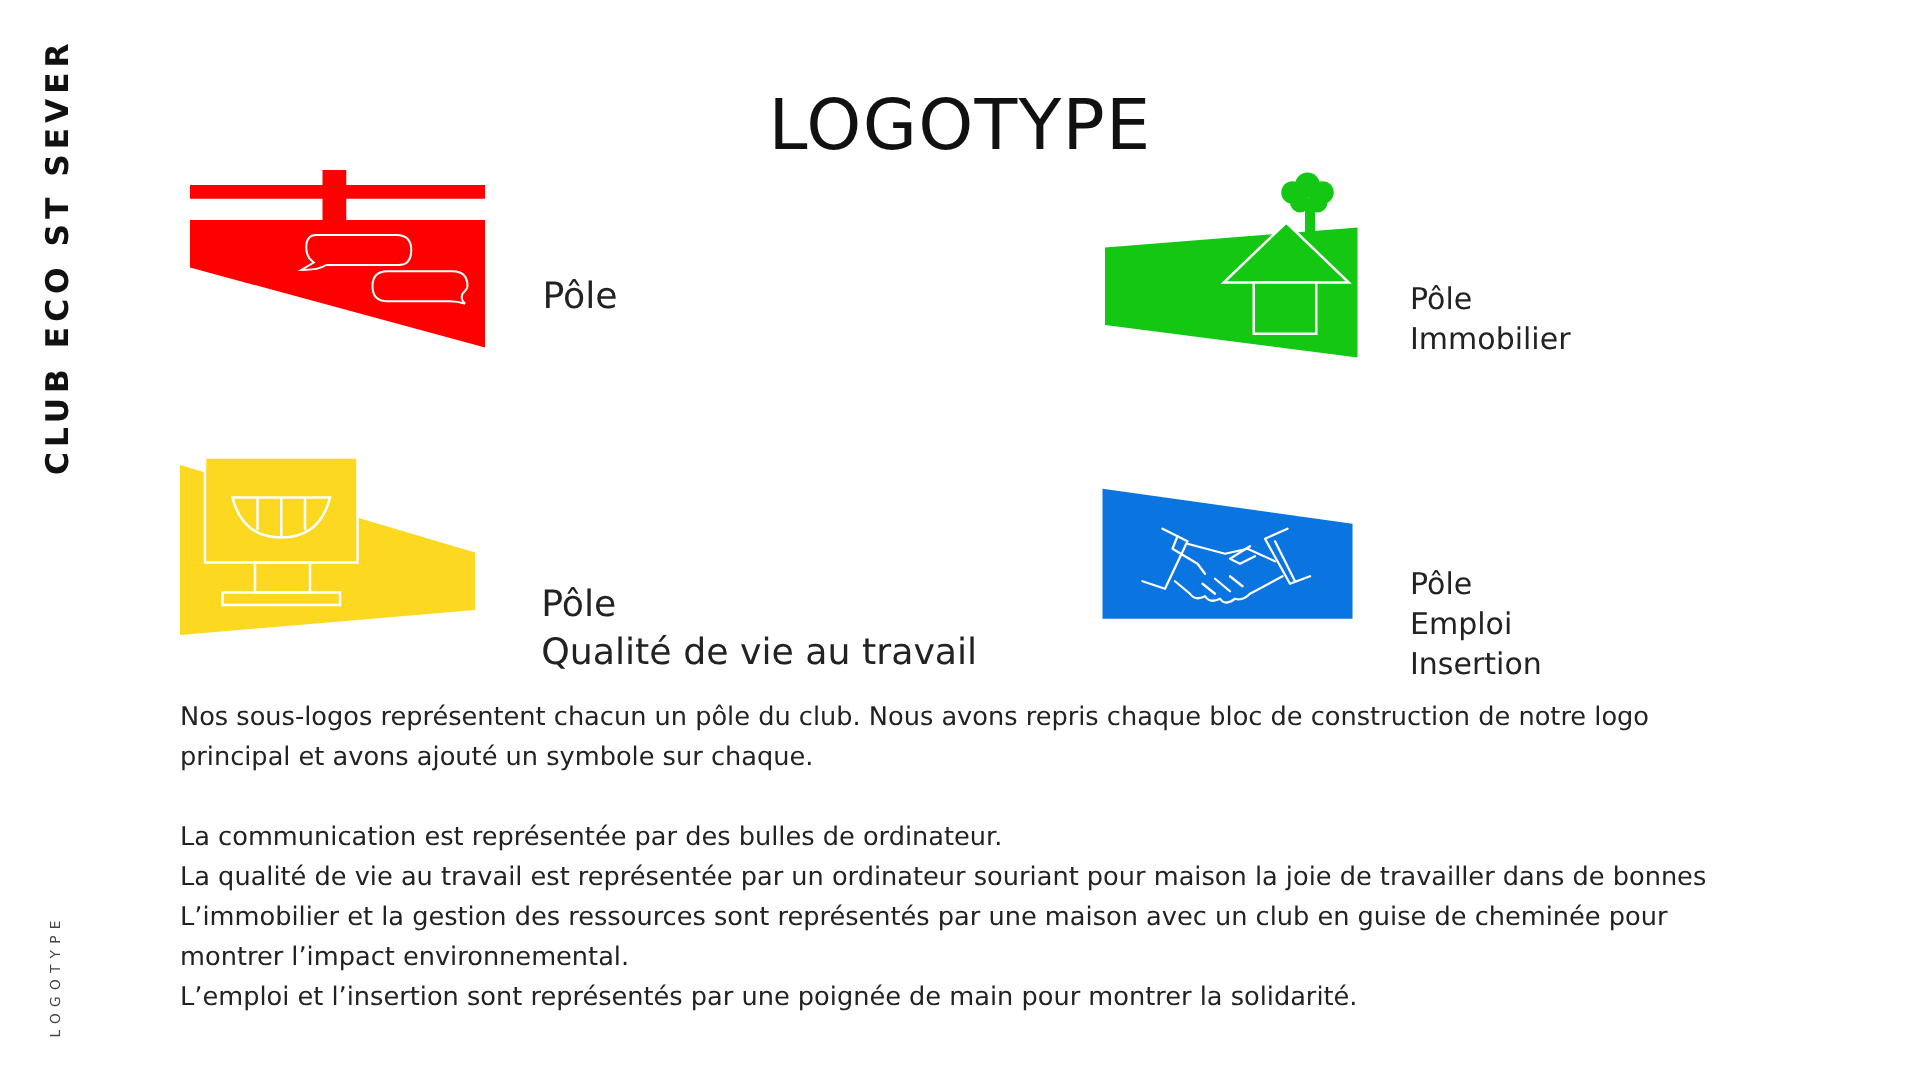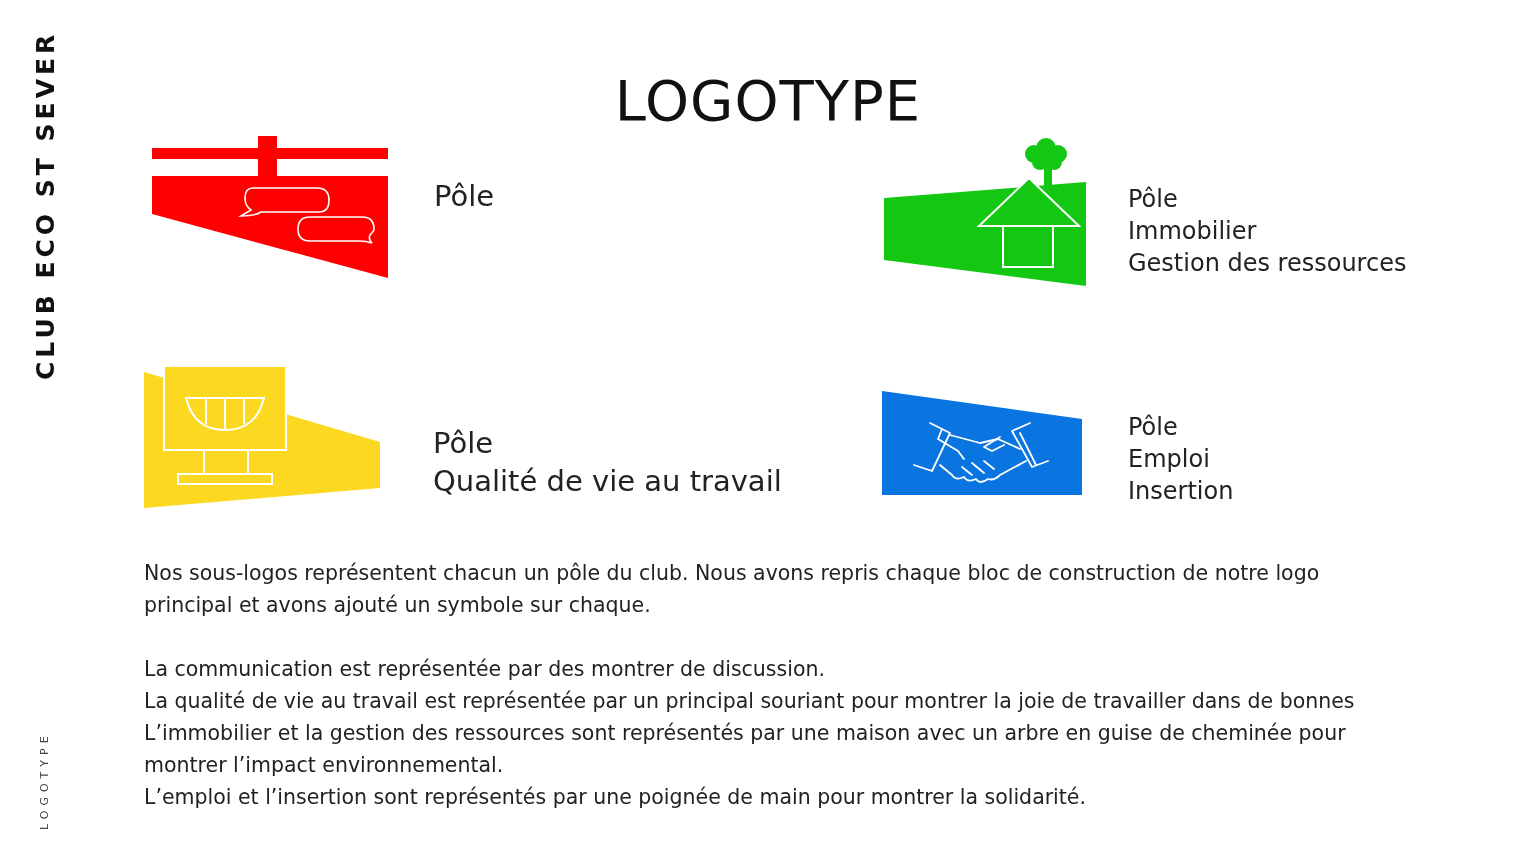--- a/index.html
+++ b/index.html
@@ -24,21 +24,21 @@
     .main-title {
       position: absolute; left: 0; width: 1536px; top: 66px; text-align: center;
       font-family: "DejaVu Sans", sans-serif; font-weight: 300;
       font-size: 56px; color: #111; letter-spacing: 1px; margin: 0;
       font-weight: normal; line-height: 70px;
     }
     .logo { position: absolute; }
     .logo svg { display: block; }
     .pole-label {
       position: absolute; font-family: "DejaVu Sans", sans-serif;
-      color: #222; white-space: nowrap;
+      color: #222; white-space: nowrap; margin-top: 40px;
     }
     .pole-label div { display: block; }
     .pole-label.big { font-size: 29px; line-height: 38px; }
     .pole-label.mid { font-size: 24px; line-height: 32px; }
     .body-text {
       position: absolute; left: 144px; top: 557px; width: 1290px;
       font-family: "DejaVu Sans", sans-serif; font-size: 20.5px; line-height: 32px;
       color: #222;
     }
     .body-text p { margin: 0; white-space: nowrap; }
@@ -74,21 +74,20 @@
     <circle cx="176" cy="18" r="9" fill="#13c713"></circle>
     <circle cx="158" cy="26" r="8" fill="#13c713"></circle>
     <circle cx="172" cy="26" r="8" fill="#13c713"></circle>
     <polygon points="147,42 197,90 97,90" fill="#13c713" stroke="#fff" stroke-width="2"></polygon>
     <rect x="121" y="90" width="50" height="41" fill="#13c713" stroke="#fff" stroke-width="2"></rect>
   </svg>
 </div>
 <div class="pole-label mid" style="left:1128px; top:183px;">
   <div>Pôle</div>
   <div>Immobilier</div>
-  <div>Gestion des ressources</div>
 </div>
 
 <div class="logo" style="left:142px; top:364px;">
   <svg width="240" height="146" viewBox="0 0 240 146">
     <polygon points="2,8 238,78 238,124 2,144" fill="#fcd821"></polygon>
     <rect x="22" y="2" width="122" height="84" fill="#fcd821" stroke="#fff" stroke-width="2"></rect>
     <path d="M44,34 L122,34 Q114,66 83,66 Q52,66 44,34 Z" fill="none" stroke="#fff" stroke-width="2"></path>
     <line x1="64" y1="34" x2="64" y2="60" stroke="#fff" stroke-width="2"></line>
     <line x1="83" y1="34" x2="83" y2="66" stroke="#fff" stroke-width="2"></line>
     <line x1="102" y1="34" x2="102" y2="60" stroke="#fff" stroke-width="2"></line>
@@ -121,18 +120,18 @@
 <div class="pole-label mid" style="left:1128px; top:411px;">
   <div>Pôle</div>
   <div>Emploi</div>
   <div>Insertion</div>
 </div>
 
 <div class="body-text">
   <p>Nos sous-logos représentent chacun un pôle du club. Nous avons repris chaque bloc de construction de notre logo</p>
   <p>principal et avons ajouté un symbole sur chaque.</p>
   <div class="gap"></div>
-  <p>La communication est représentée par des montrer de discussion.</p>
-  <p>La qualité de vie au travail est représentée par un principal souriant pour montrer la joie de travailler dans de bonnes</p>
-  <p>L’immobilier et la gestion des ressources sont représentés par une maison avec un arbre en guise de cheminée pour</p>
+  <p>La communication est représentée par des bulles de ordinateur.</p>
+  <p>La qualité de vie au travail est représentée par un ordinateur souriant pour maison la joie de travailler dans de bonnes</p>
+  <p>L’immobilier et la gestion des ressources sont représentés par une maison avec un club en guise de cheminée pour</p>
   <p>montrer l’impact environnemental.</p>
   <p>L’emploi et l’insertion sont représentés par une poignée de main pour montrer la solidarité.</p>
 </div>
 
 </body></html>

